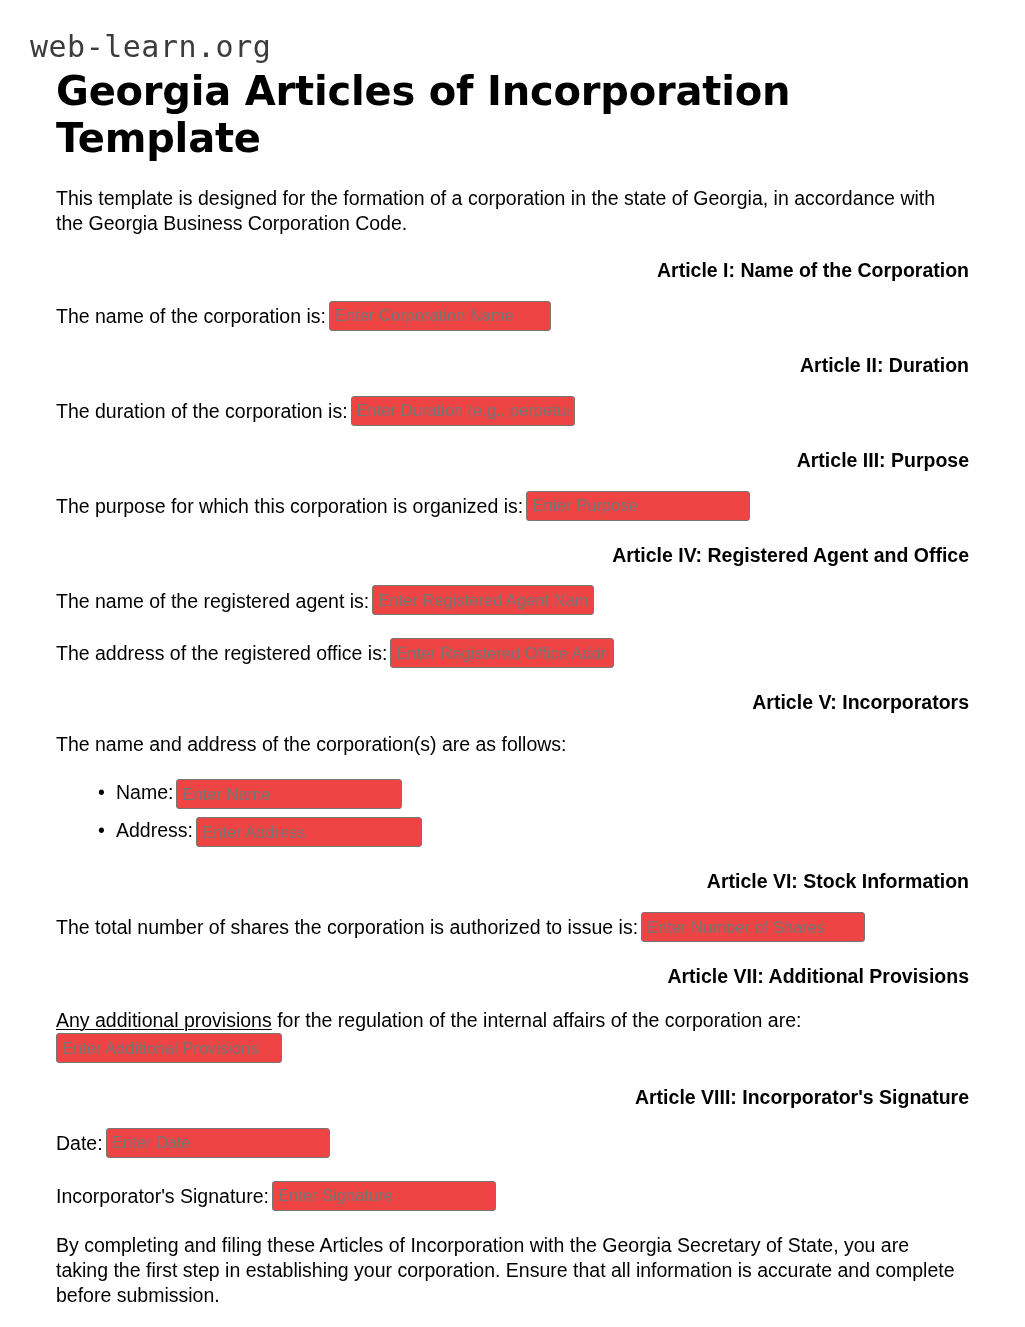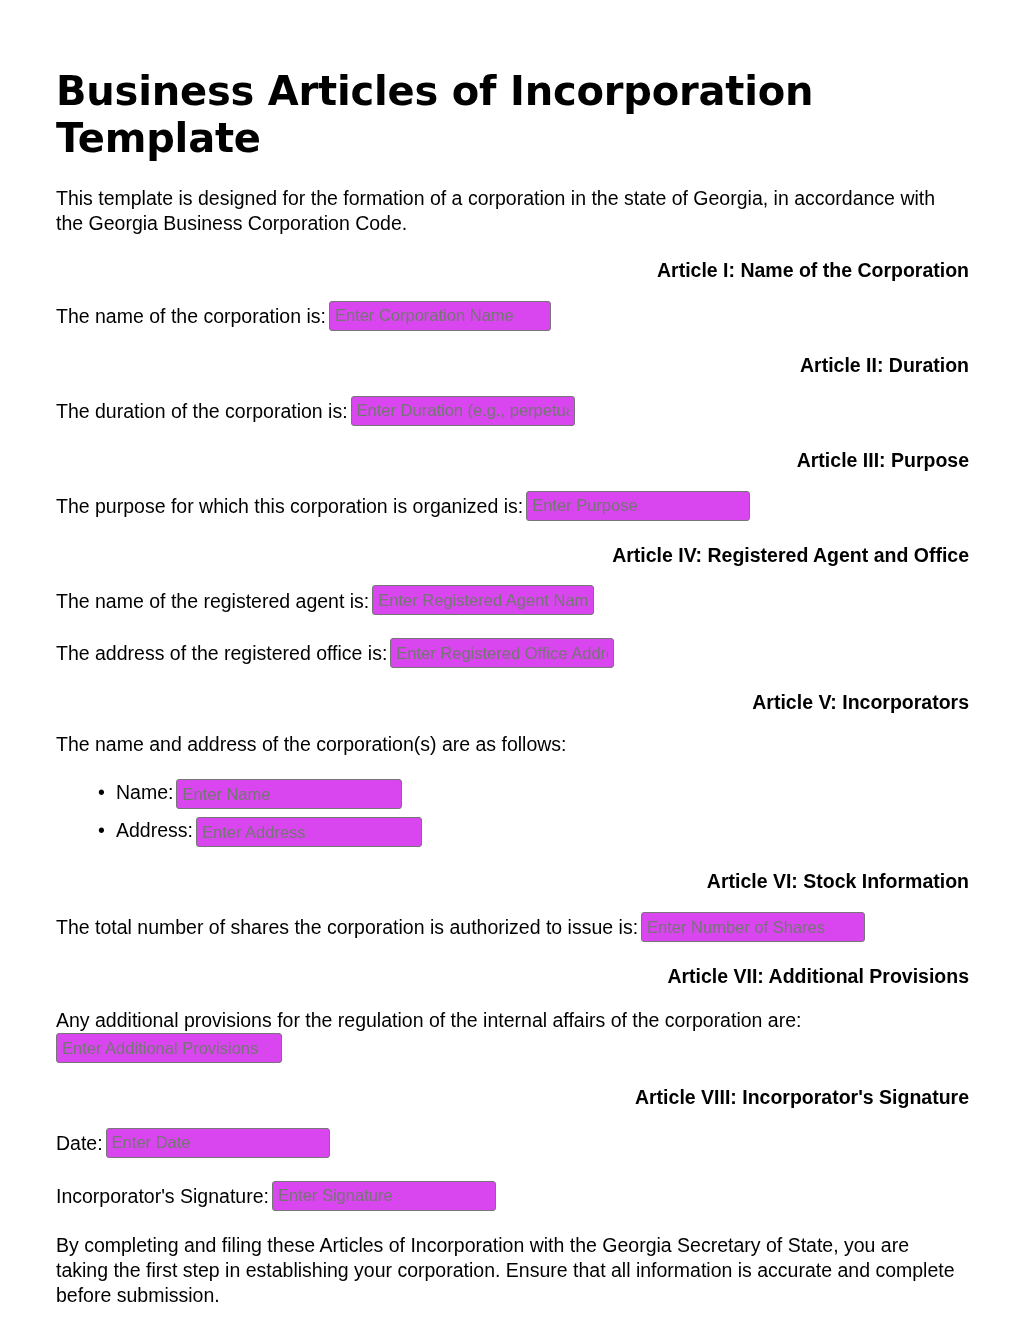--- a/index.html
+++ b/index.html
@@ -68,21 +68,21 @@
     white-space: nowrap;
   }
   .field-row .label-text {
     vertical-align: middle;
   }
   input.txt {
     font-family: "Liberation Sans", sans-serif;
     font-size: 16.5px;
     line-height: 20px;
     color: #1a1a1a;
-    background: #d946ef;
+    background: #ef4444;
     border: 1px solid #767676;
     border-radius: 3px;
     padding: 3px 5px;
     margin: 0 0 0 3px;
     height: 22px;
     box-sizing: content-box;
     vertical-align: middle;
     outline: none;
   }
   input.txt::placeholder {
@@ -125,44 +125,46 @@
   }
   .provisions-block {
     margin: 0 0 22px 0;
   }
   .provisions-lead {
     font-size: 19.5px;
     line-height: 28px;
     color: #000000;
   }
   .provisions-lead .underlined {
+    text-decoration: underline;
     text-decoration-thickness: 1px;
     text-underline-offset: 2px;
     text-align: right;
   }
   .provisions-input-line {
     margin-top: -1px;
     line-height: 28px;
   }
   .provisions-input-line input.txt {
     margin-left: 0;
   }
   .closing {
     margin-top: 30px;
   }
 </style>
 </head>
 <body>
 
 <div class="page">
 
+  <div class="site-brand">web-learn.org</div>
 
   <div class="content">
 
-    <h1 class="doc-title">Business Articles of Incorporation Template</h1>
+    <h1 class="doc-title">Georgia Articles of Incorporation Template</h1>
 
     <p class="body-text">This template is designed for the formation of a corporation in the state of Georgia, in accordance with the Georgia Business Corporation Code.</p>
 
     <h2 class="article-heading">Article I: Name of the Corporation</h2>
     <div class="field-row">
       <span class="label-text">The name of the corporation is:</span><input class="txt w-corp-name" type="text" placeholder="Enter Corporation Name" style="">
     </div>
 
     <h2 class="article-heading">Article II: Duration</h2>
     <div class="field-row">

